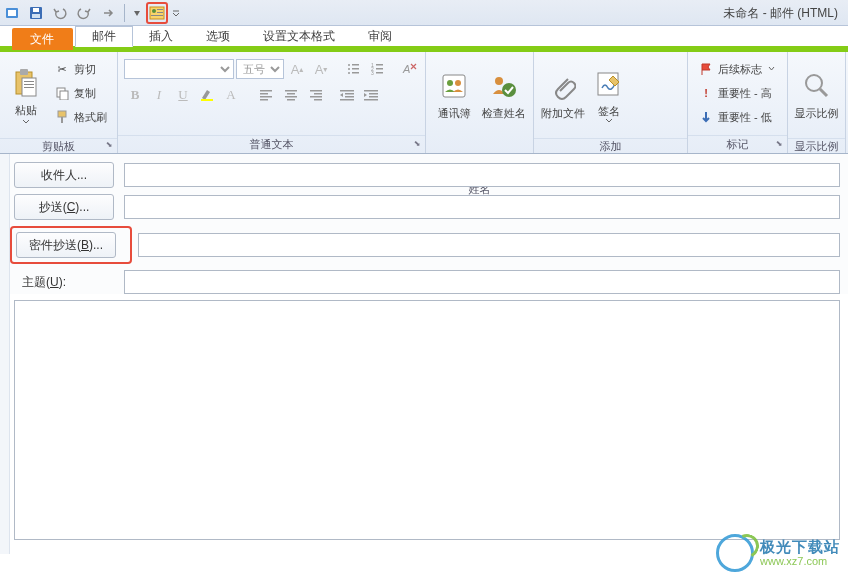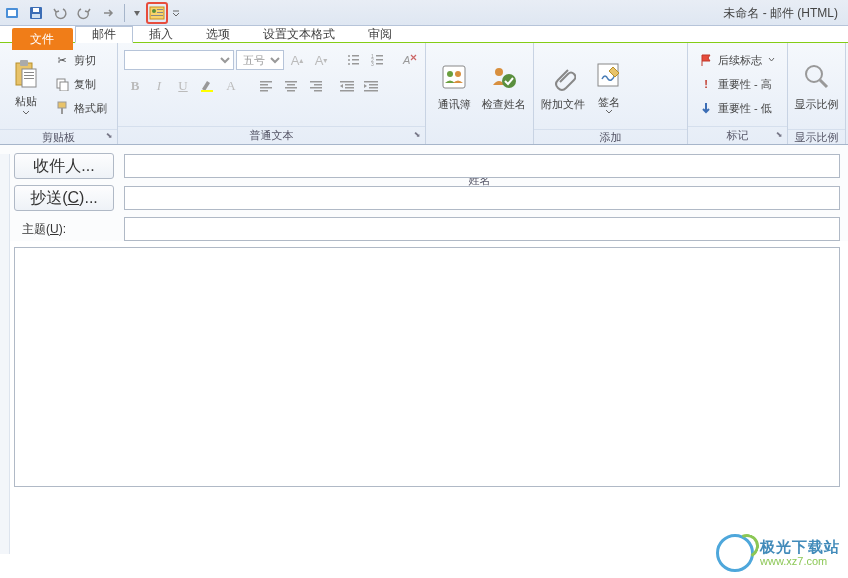--- a/index.html
+++ b/index.html
@@ -8,21 +8,21 @@
 
 .qat { height: 26px; background: linear-gradient(#e8edf5, #dfe7f2); display: flex; align-items: center; padding: 0 0; border-bottom: 1px solid #b6c4d9; }
 .qat-item { width: 22px; height: 22px; display: flex; align-items: center; justify-content: center; margin: 0 1px; cursor: pointer; border-radius: 2px; }
 .qat-sep { width: 1px; height: 18px; background: #a6b5ca; margin: 0 4px; }
 .title-right { position: absolute; right: 10px; top: 5px; font-size: 12px; color: #444; }
 
 
 .red-highlight { border: 2px solid #e74c3c; border-radius: 3px; }
 
 
-.tabs { height: 17px; background: #fff; display: flex; align-items: stretch; border-bottom: 1px solid #84cc16; }
+.tabs { height: 26px; background: #fff; display: flex; align-items: stretch; border-bottom: 6px solid #84cc16; }
 .tab { padding: 0 16px; display: flex; align-items: center; font-size: 12px; color: #404040; cursor: pointer; border-right: 1px solid transparent; }
 .tab.file { background: #f07d18; color: #fff; margin: 2px 2px 0 12px; border-radius: 2px 2px 0 0; padding: 0 18px; height: 22px; }
 .tab.active { background: #fff; border: 1px solid #b6c4d9; border-bottom: 1px solid #fff; margin-bottom: -1px; }
 
 
 .ribbon { height: 102px; background: linear-gradient(#f5f8fc, #e6edf7); border-bottom: 1px solid #a6b5ca; display: flex; }
 .group { border-right: 1px solid #c8d3e3; display: flex; flex-direction: column; position: relative; }
 .group-body { flex: 1; display: flex; align-items: flex-start; padding: 4px; }
 .group-label { height: 18px; text-align: center; font-size: 11px; color: #556; border-top: 1px solid #d5dfed; display: flex; align-items: center; justify-content: center; position: relative; }
 .group-launcher { position: absolute; right: 2px; bottom: 2px; width: 12px; height: 12px; font-size: 8px; color: #778; cursor: pointer; }
@@ -35,21 +35,21 @@
 .sm-ico { width: 16px; height: 16px; display: inline-flex; align-items: center; justify-content: center; }
 
 .font-row { display: flex; align-items: center; gap: 2px; margin-bottom: 4px; }
 .font-select { height: 20px; border: 1px solid #b6c4d9; background: #fff; font-size: 11px; padding: 0 2px; color: #999; }
 .mini-btn { width: 22px; height: 22px; display: flex; align-items: center; justify-content: center; cursor: pointer; font-size: 13px; color: #888; border-radius: 2px; }
 .mini-btn.disabled { color: #bbb; }
 
 
 .form-area { padding: 8px 0 0 14px; background: #fbfcfd; }
 .form-row { display: flex; align-items: center; margin-bottom: 6px; position: relative; }
-.addr-btn { width: 100px; height: 26px; border: 1px solid #b0b9c6; border-radius: 3px; background: linear-gradient(#fdfdfe, #eef2f7); font-size: 16px; color: #333; cursor: pointer; margin-right: 10px; }
+.addr-btn { width: 100px; height: 26px; border: 1px solid #b0b9c6; border-radius: 3px; background: linear-gradient(#fdfdfe, #eef2f7); font-size: 12px; color: #333; cursor: pointer; margin-right: 10px; }
 .addr-btn.wide { width: 100px; }
 .addr-input { flex: 1; height: 24px; border: 1px solid #b0b9c6; padding: 0 6px; font-size: 12px; margin-right: 8px; }
 .subj-label { width: 100px; text-align: left; padding-left: 8px; font-size: 12px; color: #333; margin-right: 10px; }
 .bcc-highlight { border: 2px solid #e74c3c; border-radius: 4px; padding: 4px; margin-left: -4px; margin-right: 6px; }
 
 .body-area { margin: 6px 8px 0 14px; border: 1px solid #b0b9c6; height: 240px; background: #fff; }
 
 
 .watermark { position: absolute; right: 8px; bottom: 6px; display: flex; align-items: center; gap: 6px; opacity: 0.9; }
 .wm-circle { width: 38px; height: 38px; border-radius: 50%; border: 3px solid #3b9ed8; position: relative; }
@@ -390,20 +390,26 @@
 <div class="form-area">
   <div class="form-row">
     <button class="addr-btn">收件人...</button>
     <input class="addr-input" type="text" style="">
   </div>
   <div class="form-row">
     <button class="addr-btn"><span>抄送(<span class="underline">C</span>)...</span></button>
     <input class="addr-input" type="text" style="">
   </div>
   <div class="form-row">
+    <span class="bcc-highlight">
+      <button class="addr-btn wide"><span>密件抄送(<span class="underline">B</span>)...</span></button>
+    </span>
+    <input class="addr-input" type="text" style="">
+  </div>
+  <div class="form-row">
     <div class="subj-label"><span>主题(<span class="underline">U</span>):</span></div>
     <input class="addr-input" type="text" style="">
   </div>
 </div>
 
 <div class="body-area"></div>
 
 <div class="watermark">
   <div class="wm-circle"></div>
   <div class="wm-text">

